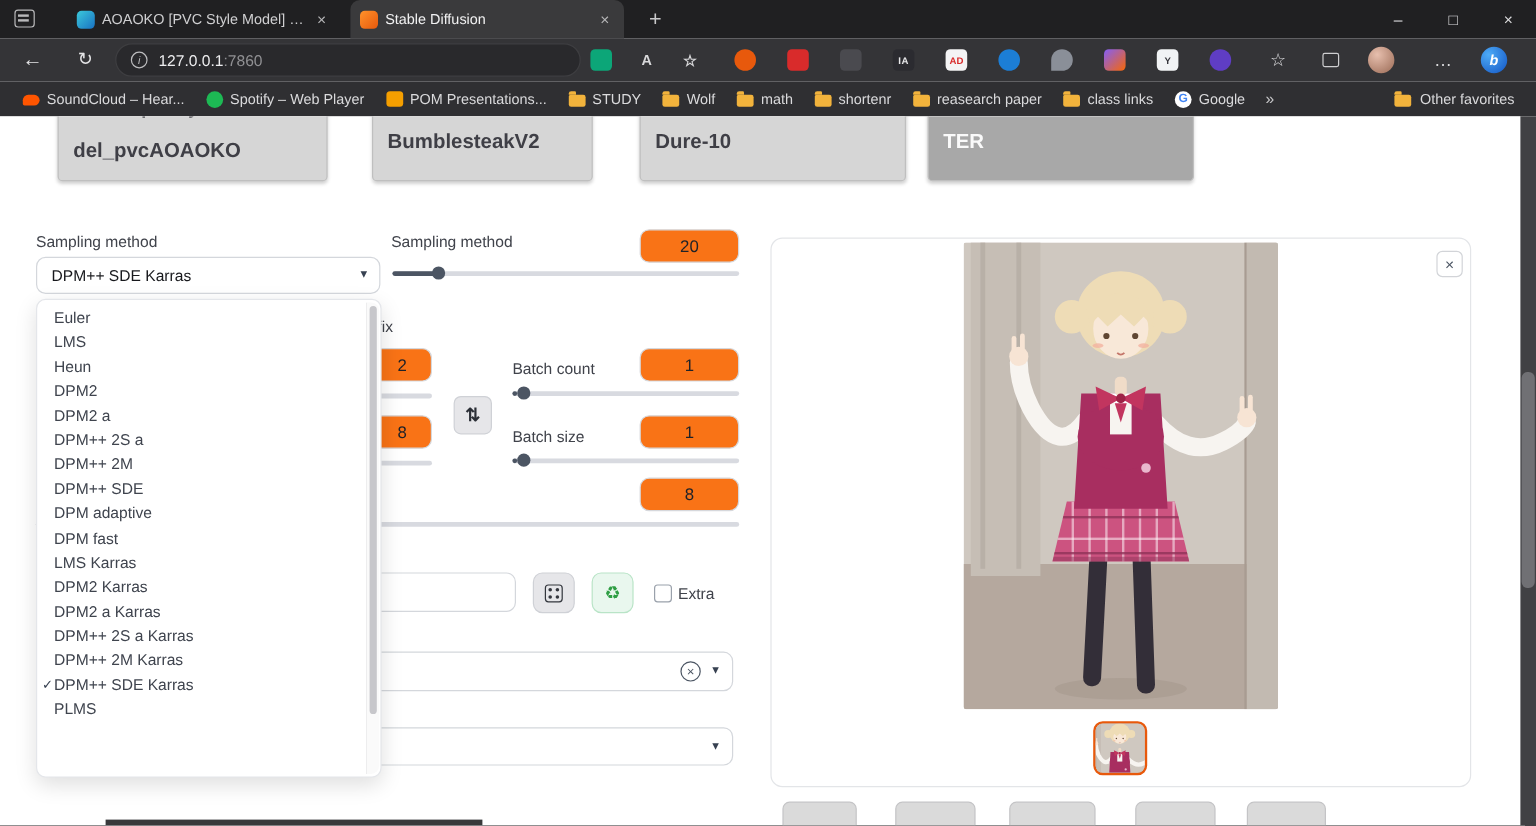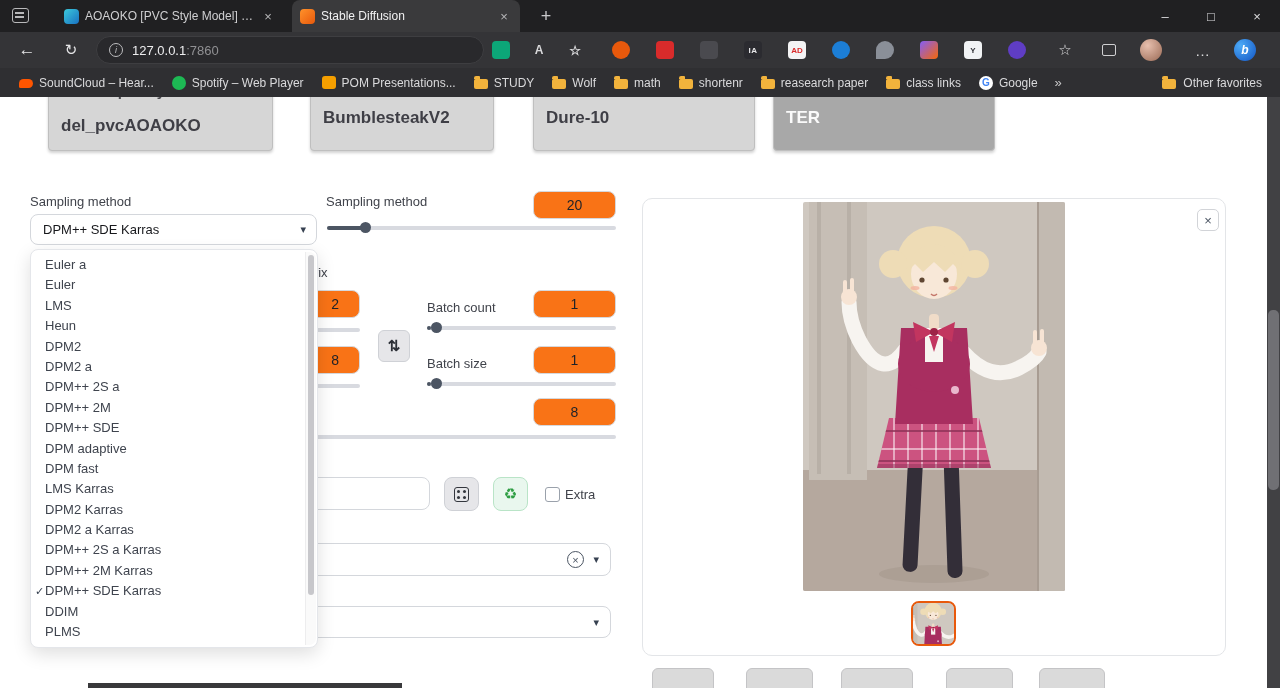--- a/index.html
+++ b/index.html
@@ -345,38 +345,36 @@
       <span class="clear">×</span>
       <span class="chev">▾</span>
     </div>
 
     <div class="selectbox dd-script">
       <span class="chev">▾</span>
     </div>
 
     <div class="dd-list">
       <div class="dd-items">
-        <div class="ddi">Euler a</div>
         <div class="ddi">Euler</div>
         <div class="ddi">LMS</div>
         <div class="ddi">Heun</div>
         <div class="ddi">DPM2</div>
         <div class="ddi">DPM2 a</div>
         <div class="ddi">DPM++ 2S a</div>
         <div class="ddi">DPM++ 2M</div>
         <div class="ddi">DPM++ SDE</div>
         <div class="ddi">DPM adaptive</div>
         <div class="ddi">DPM fast</div>
         <div class="ddi">LMS Karras</div>
         <div class="ddi">DPM2 Karras</div>
         <div class="ddi">DPM2 a Karras</div>
         <div class="ddi">DPM++ 2S a Karras</div>
         <div class="ddi">DPM++ 2M Karras</div>
         <div class="ddi sel"><span class="ck">✓</span><span>DPM++ SDE Karras</span></div>
-        <div class="ddi">DDIM</div>
         <div class="ddi">PLMS</div>
       </div>
       <div class="dd-scroll">
         <div class="dd-thumb"></div>
       </div>
     </div>
 
     <div class="panel"></div>
 
     <svg class="genimg" viewBox="0 0 262 389" xmlns="http://www.w3.org/2000/svg">

